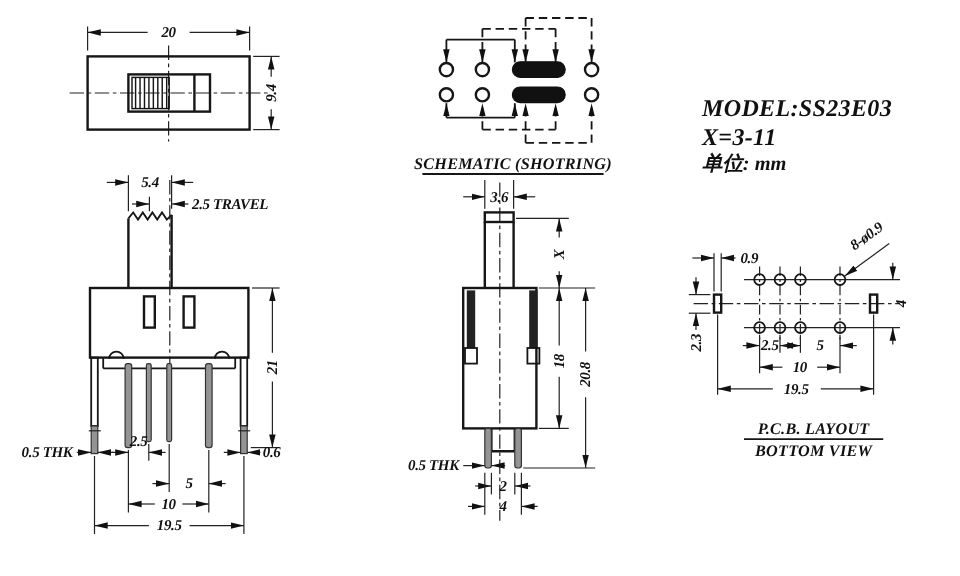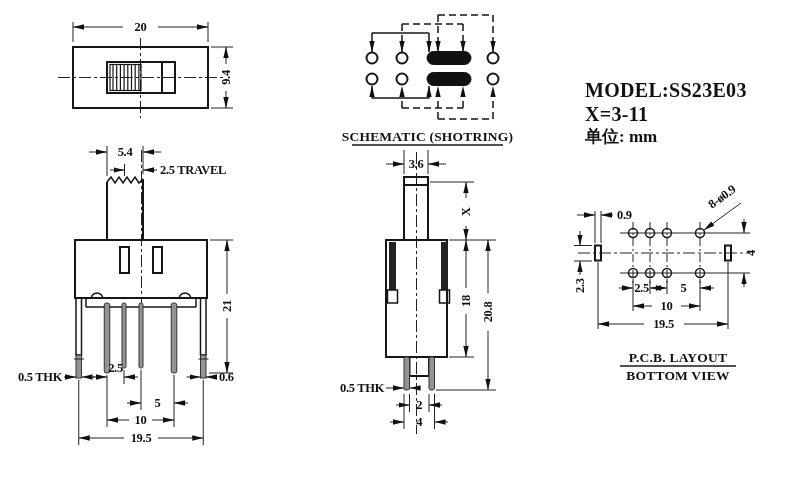--- a/index.html
+++ b/index.html
@@ -1,16 +1,16 @@
 <!DOCTYPE html>
 <html><head>
 <meta charset="utf-8">
 <style>
   html,body{margin:0;padding:0;background:#e8e8e8;}
-  #canvas{width:800px;height:480px;background:#ffffff;position:relative;overflow:hidden;}
+  #canvas{width:800px;height:480px;background:#ffffff;position:relative;overflow:hidden;font-style:italic;}
   svg text{font-family:"Liberation Serif","DejaVu Serif",serif;font-weight:bold;fill:#111;}
   .dim{font-size:12.5px;letter-spacing:-0.3px;}
   .title{font-size:13.5px;letter-spacing:0.2px;}
   .model{font-size:20px;letter-spacing:0.3px;}
   .unit{font-size:17px;}
   .obj{stroke:#161616;stroke-width:2;fill:none;}
   .obj15{stroke:#161616;stroke-width:1.5;fill:none;}
   .thin{stroke:#222;stroke-width:1;fill:none;}
   .cl{stroke:#222;stroke-width:1;fill:none;stroke-dasharray:12 3 3 3;}
   .clsm{stroke:#222;stroke-width:1;fill:none;stroke-dasharray:8 3 2 3;}

